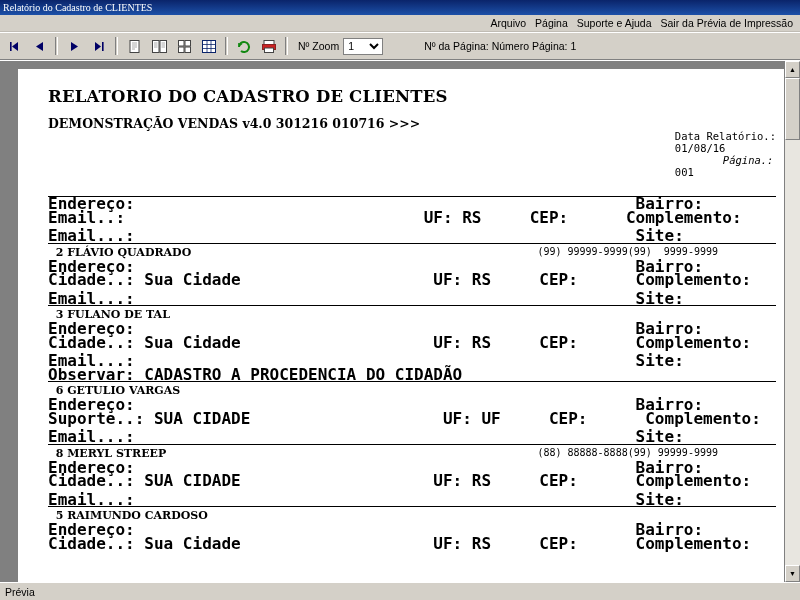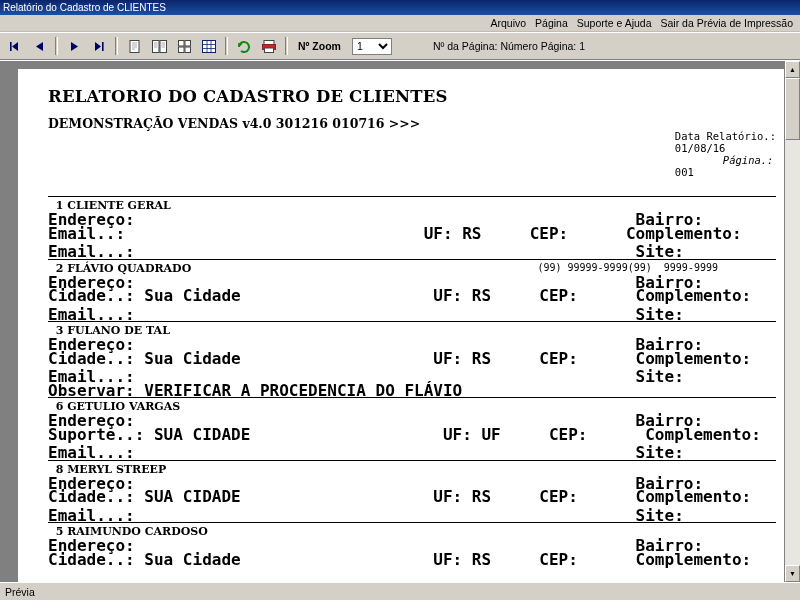--- a/index.html
+++ b/index.html
@@ -28,21 +28,21 @@
     height: 15px;
     background: linear-gradient(to bottom, #0a246a, #1c50a8);
     color: #fff;
     font-size: 10px;
     display: flex;
     align-items: center;
     padding-left: 3px;
     letter-spacing: 0;
   }
   .titlebar-title {
-    font-family: Liberation Sans, sans-serif;
+    font-family: Liberation Serif, serif;
     font-size: 10px;
     white-space: nowrap;
   }
   
   .menubar {
     height: 16px;
     background: #d4d0c8;
     display: flex;
     align-items: center;
     border-bottom: 1px solid #c0bcb4;
@@ -78,23 +78,22 @@
   }
   .tb-sep {
     width: 1px;
     height: 18px;
     border-left: 1px solid #808080;
     border-right: 1px solid #ffffff;
     margin: 0 3px;
   }
   .zoom-label {
     font-size: 10.5px;
-    margin: 0 10px 0 6px;
+    margin: 0 3px 0 6px;
     white-space: nowrap;
-    font-weight: bold;
   }
   .zoom-select {
     font-family: "Liberation Sans", sans-serif;
     font-size: 10.5px;
     height: 17px;
     width: 40px;
     border: 1px solid #808080;
     background: #fff;
   }
   .page-label {
@@ -344,21 +343,20 @@
             <span>01/08/16</span>
             <span class="pg">Página.:</span>
             <span>001</span>
           </span>
         </div>
 
         <div class="rule"></div>
 
         <div id="records">
             <div class="rec">
-              <div class="rec-name">  1 CLIENTE GERAL</div>
               <div class="rec-line">Endereço:                                                    Bairro:</div>
               <div class="rec-line">Email..:                               UF: RS     CEP:      Complemento:</div>
               <div class="spacer"></div>
               <div class="rec-line">Email...:                                                    Site:</div>
             </div>
             <div class="rule"></div>
             <div class="rec">
               <div class="rec-name">  2 FLÁVIO QUADRADO</div>
               <div class="rec-phones">(99) 99999-9999(99)  9999-9999</div>
               <div class="rec-line">Endereço:                                                    Bairro:</div>
@@ -366,33 +364,34 @@
               <div class="spacer"></div>
               <div class="rec-line">Email...:                                                    Site:</div>
             </div>
             <div class="rule"></div>
             <div class="rec">
               <div class="rec-name">  3 FULANO DE TAL</div>
               <div class="rec-line">Endereço:                                                    Bairro:</div>
               <div class="rec-line">Cidade..: Sua Cidade                    UF: RS     CEP:      Complemento:</div>
               <div class="spacer"></div>
               <div class="rec-line">Email...:                                                    Site:</div>
-              <div class="rec-line">Observar: VERIFICAR A PROCEDENCIA DO FLÁVIO</div>
+              <div class="rec-line">Observar: CADASTRO A PROCEDENCIA DO CIDADÃO</div>
             </div>
             <div class="rule"></div>
             <div class="rec">
               <div class="rec-name">  6 GETULIO VARGAS</div>
               <div class="rec-line">Endereço:                                                    Bairro:</div>
               <div class="rec-line">Suporte..: SUA CIDADE                    UF: UF     CEP:      Complemento:</div>
               <div class="spacer"></div>
               <div class="rec-line">Email...:                                                    Site:</div>
             </div>
             <div class="rule"></div>
             <div class="rec">
               <div class="rec-name">  8 MERYL STREEP</div>
+              <div class="rec-phones">(88) 88888-8888(99) 99999-9999</div>
               <div class="rec-line">Endereço:                                                    Bairro:</div>
               <div class="rec-line">Cidade..: SUA CIDADE                    UF: RS     CEP:      Complemento:</div>
               <div class="spacer"></div>
               <div class="rec-line">Email...:                                                    Site:</div>
             </div>
             <div class="rule"></div>
             <div class="rec">
               <div class="rec-name">  5 RAIMUNDO CARDOSO</div>
               <div class="rec-line">Endereço:                                                    Bairro:</div>
               <div class="rec-line">Cidade..: Sua Cidade                    UF: RS     CEP:      Complemento:</div>

